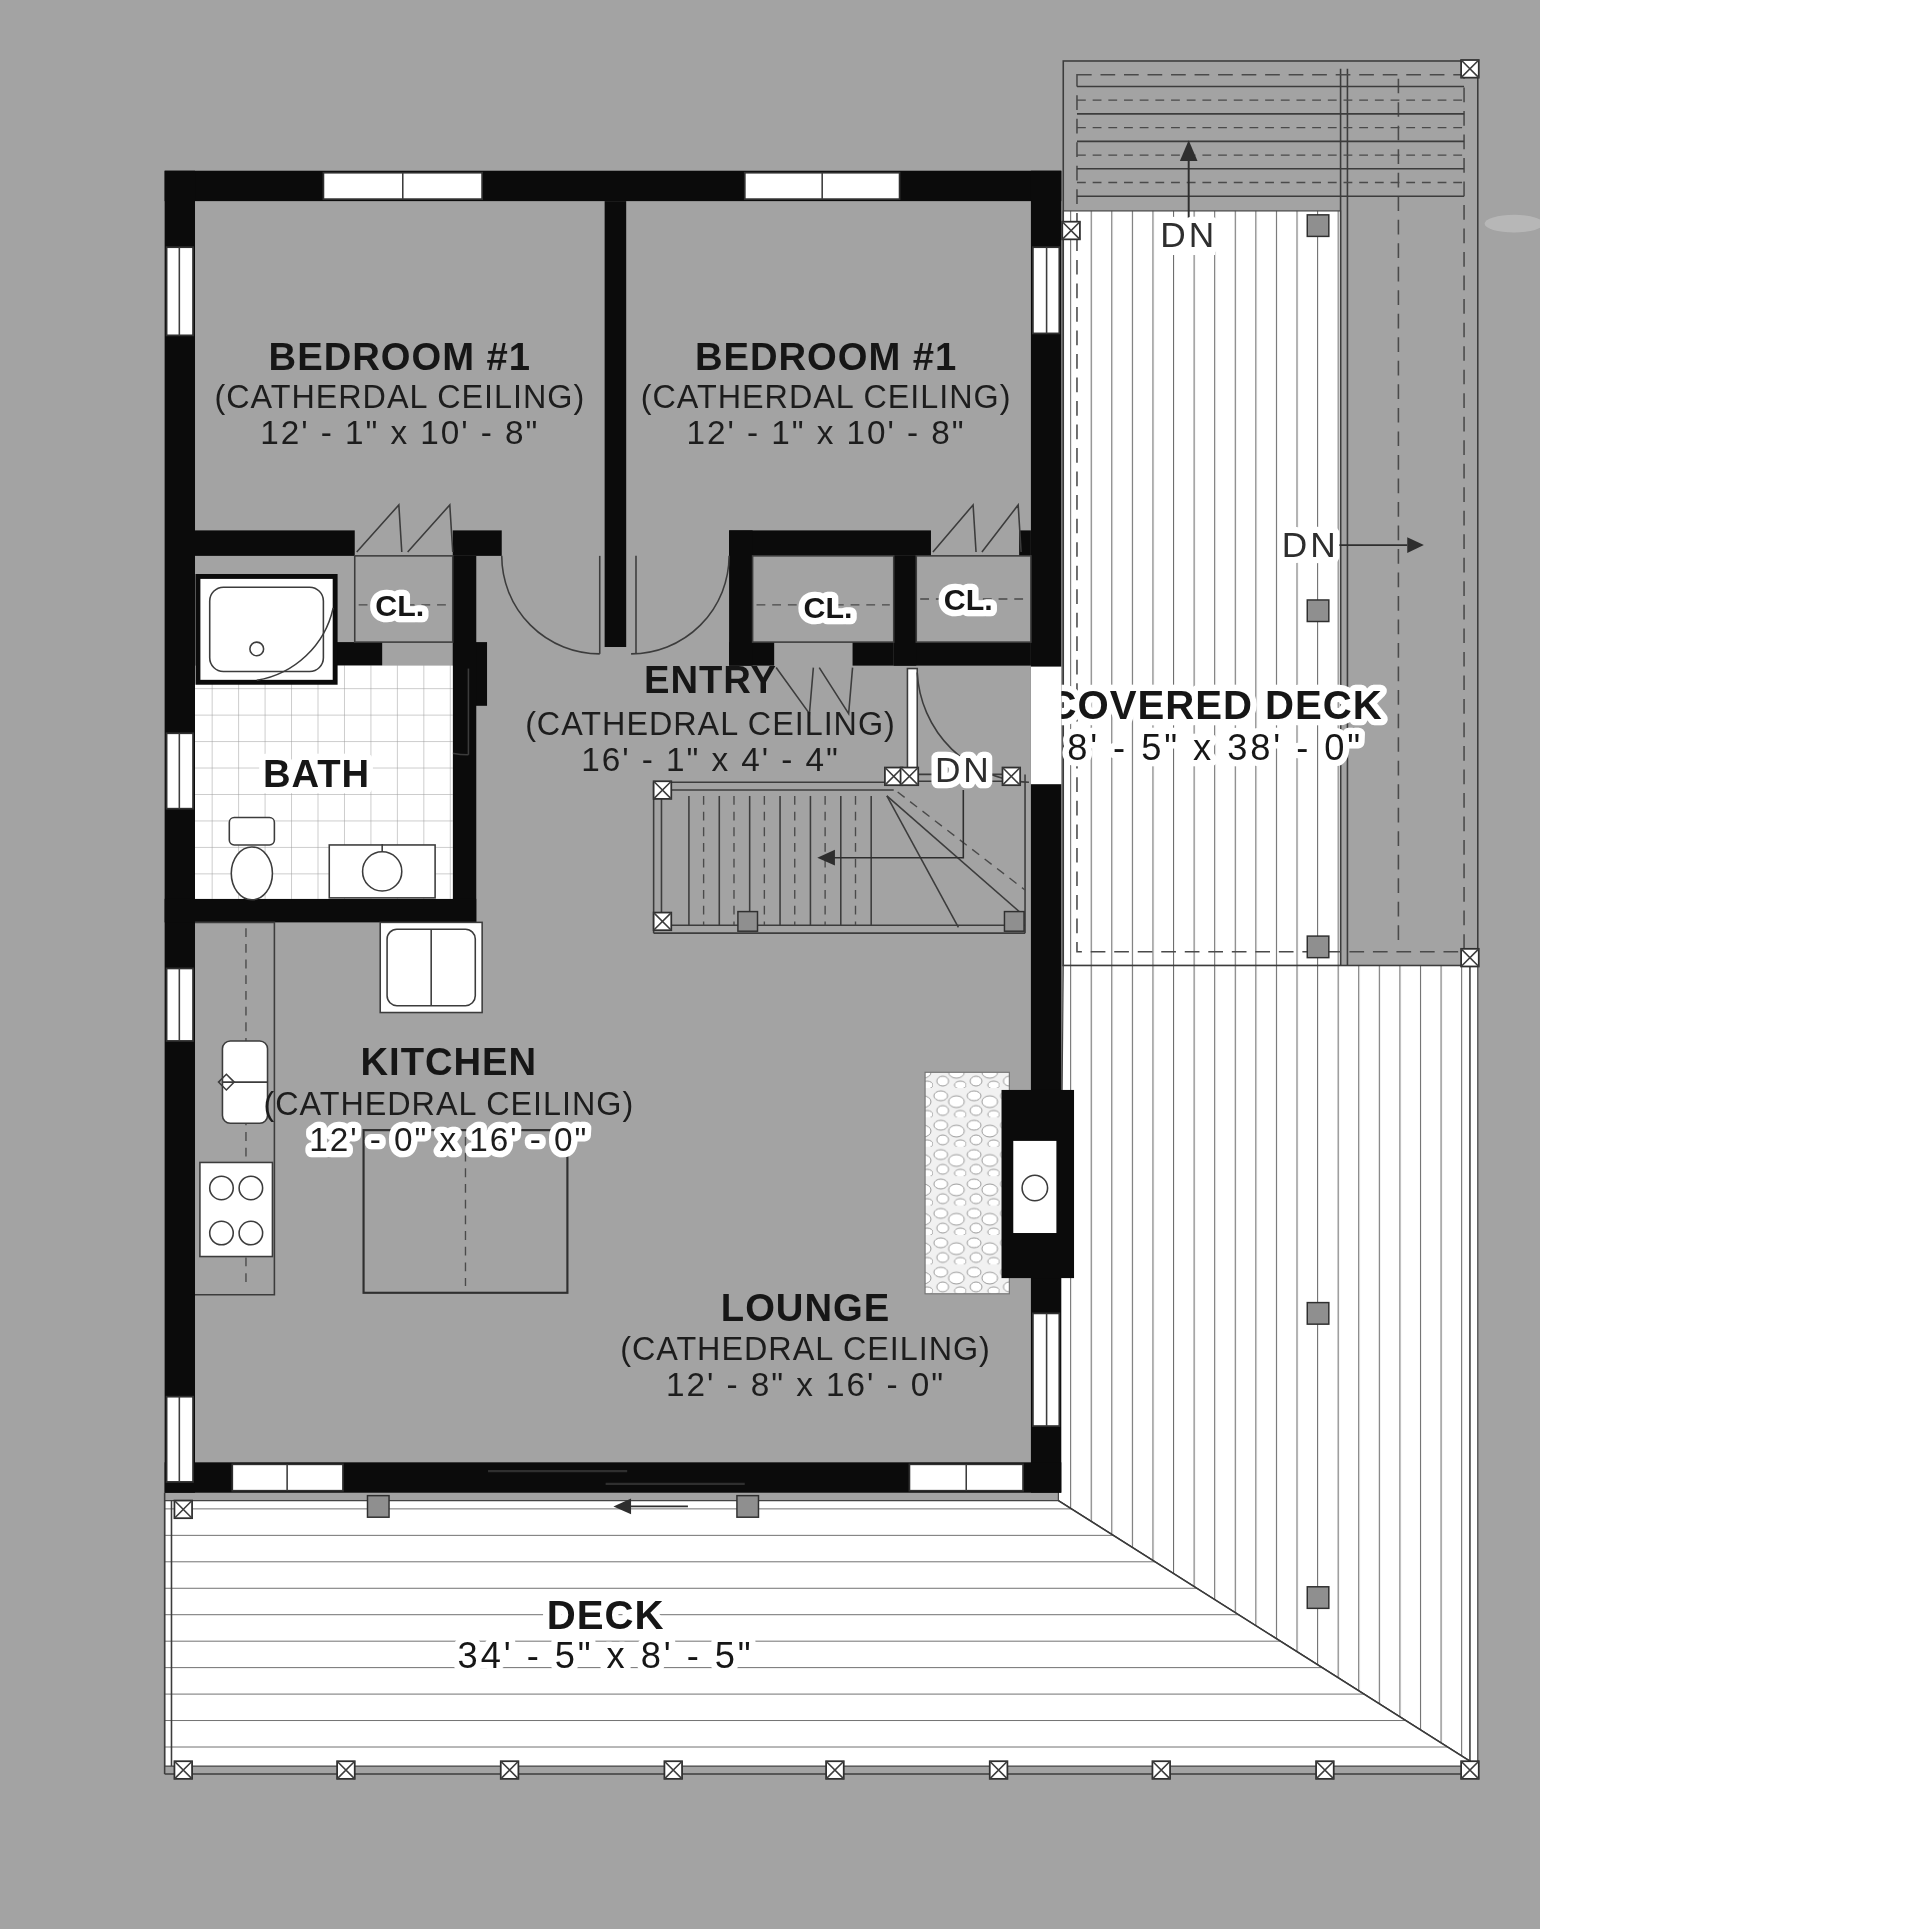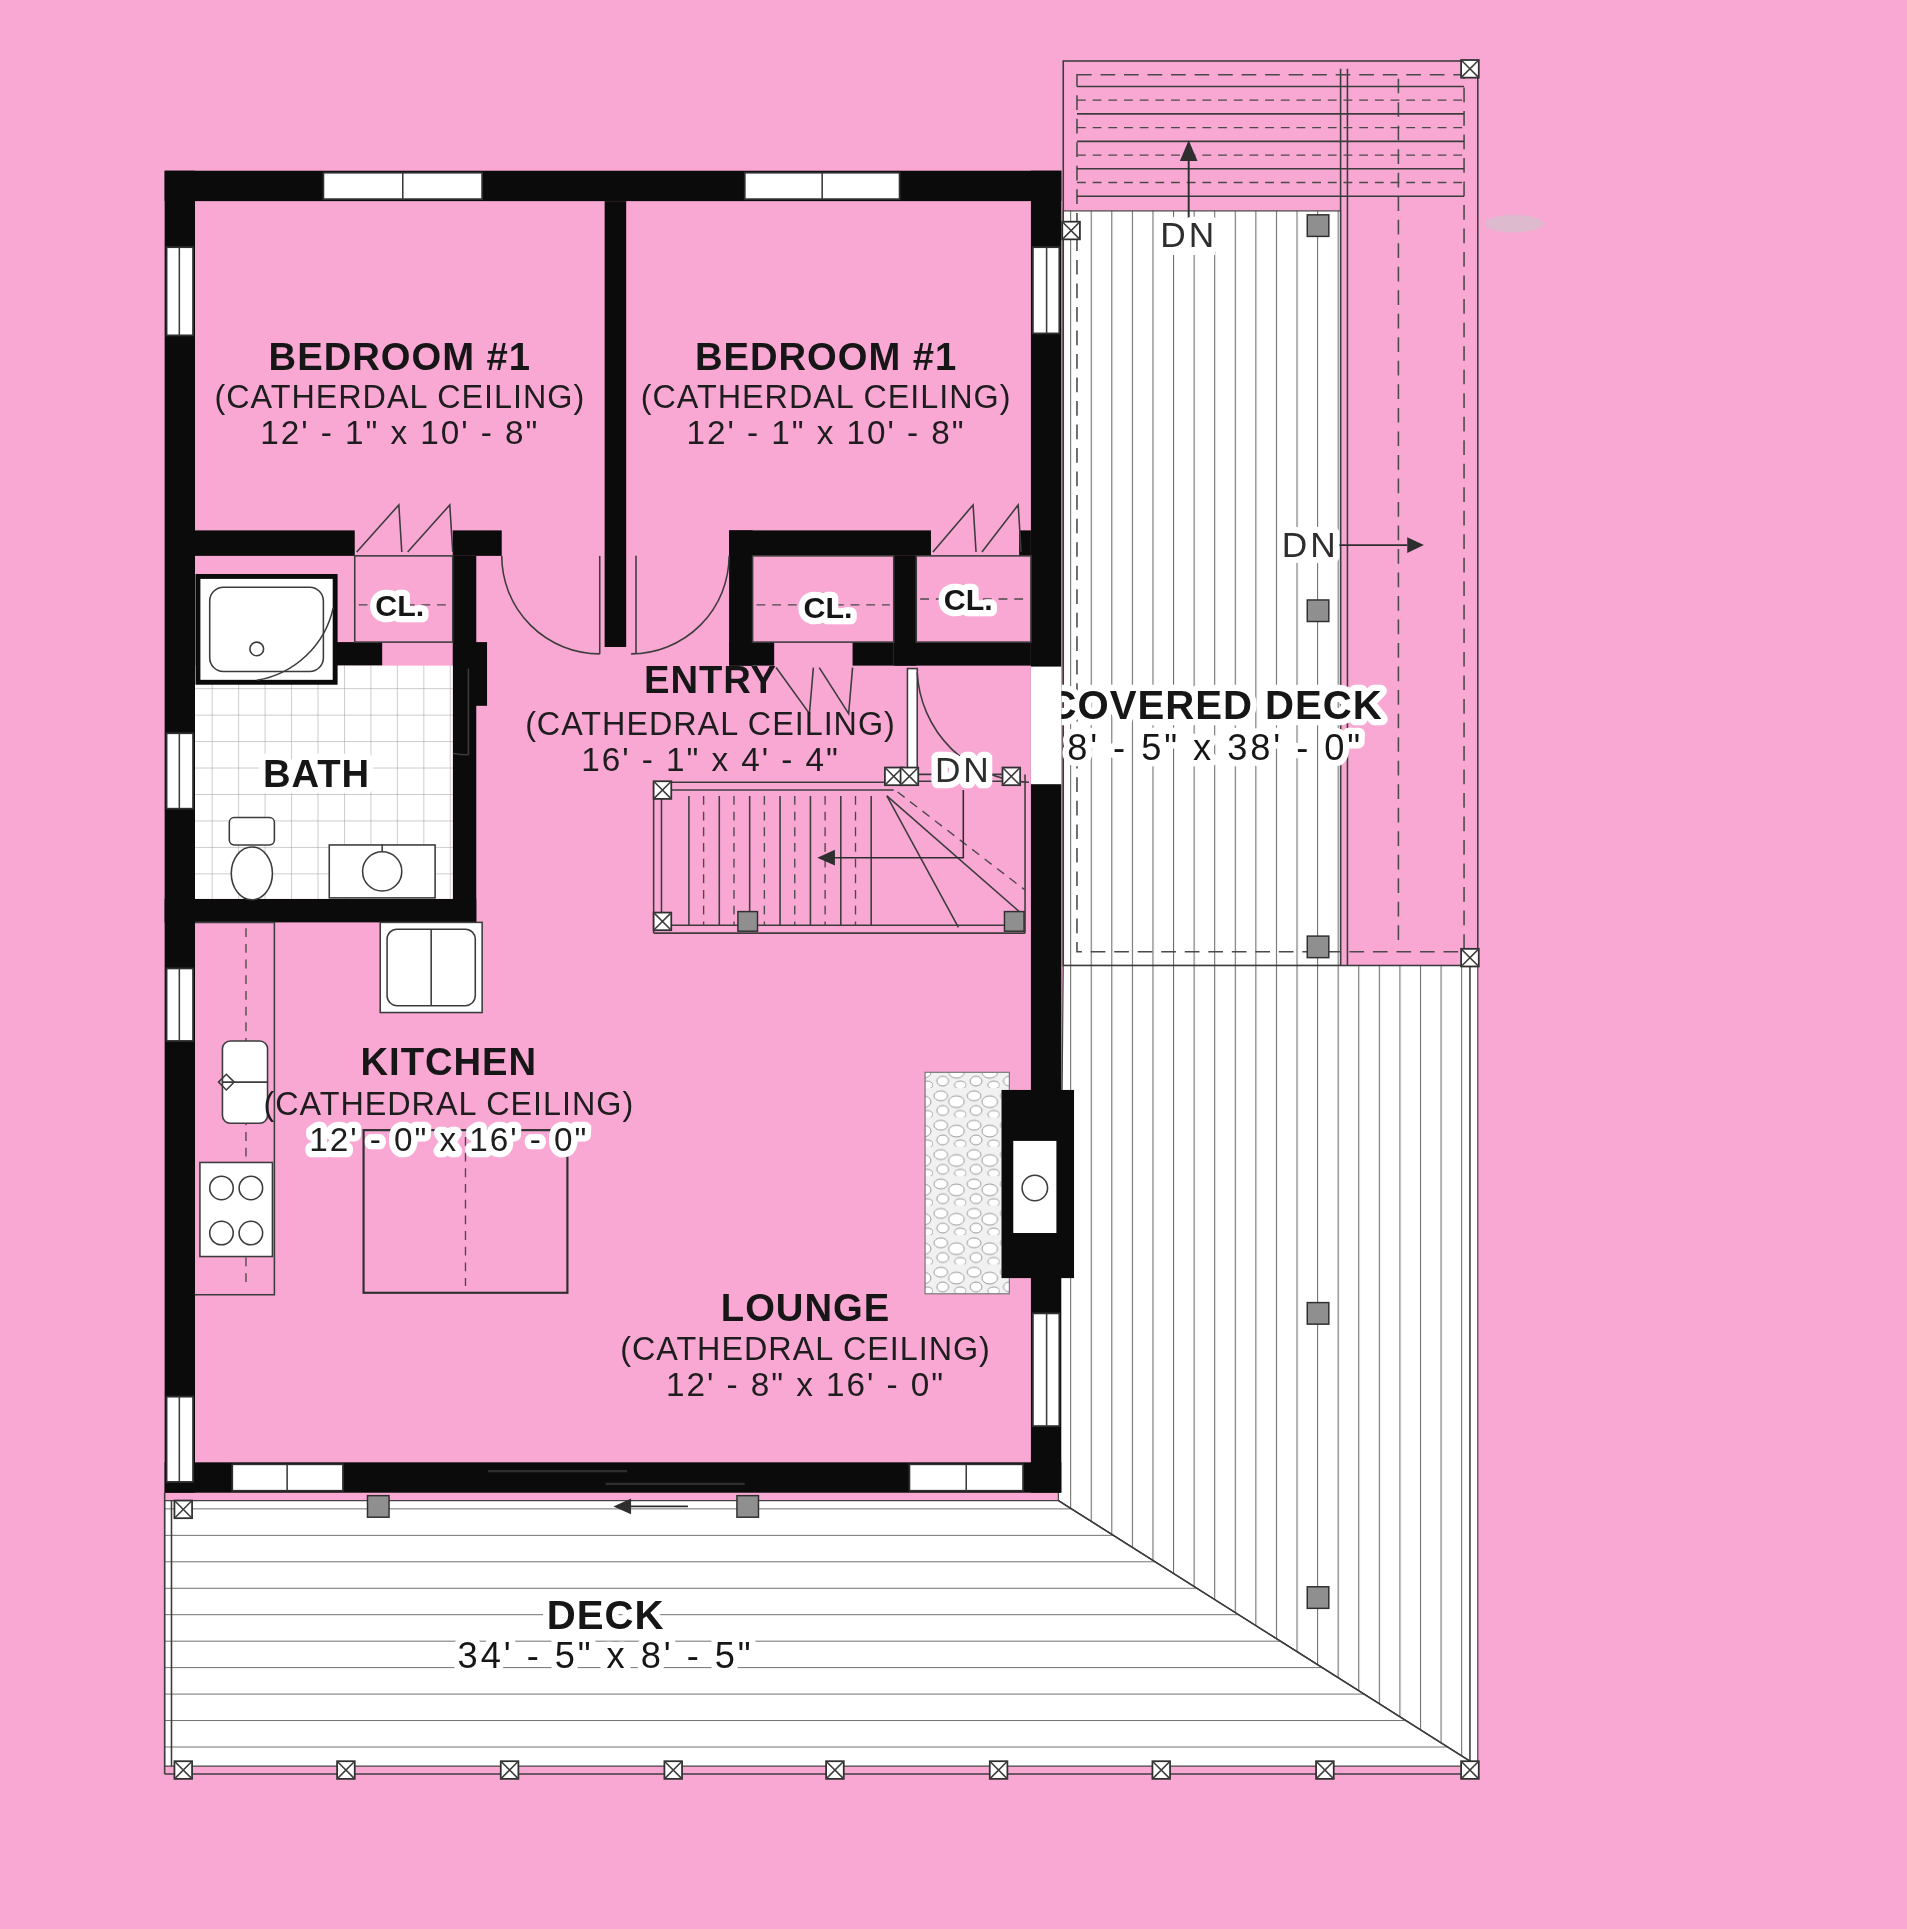--- a/index.html
+++ b/index.html
@@ -1,16 +1,16 @@
 <!DOCTYPE html>
 <html><head>
 <meta charset="utf-8">
 <style>
   html,body{margin:0;padding:0;background:#fff}
-  .plan-wrap{width:1907px;height:1930px;position:relative;background:#f9a8d4;overflow:hidden}
+  .plan-wrap{width:1540px;height:1930px;position:relative;background:#a3a3a3;overflow:hidden}
   svg{display:block}
   text{font-family:"Liberation Sans",sans-serif;text-anchor:middle;fill:#161616}
   .rname{font-size:39px;font-weight:700;letter-spacing:1px}
   .rsub{font-size:33px;letter-spacing:1px;fill:#1d1d1d}
   .rdim{font-size:34px;letter-spacing:2px;fill:#1d1d1d}
   .big{font-size:41px}
   .dimbig{font-size:37px;letter-spacing:3px}
   .cl{font-size:31px;font-weight:700}
   .dn{font-size:36px;fill:#2e2e2e;letter-spacing:3px}
   .halo{stroke:#fff;stroke-width:13px;paint-order:stroke;stroke-linejoin:round}

